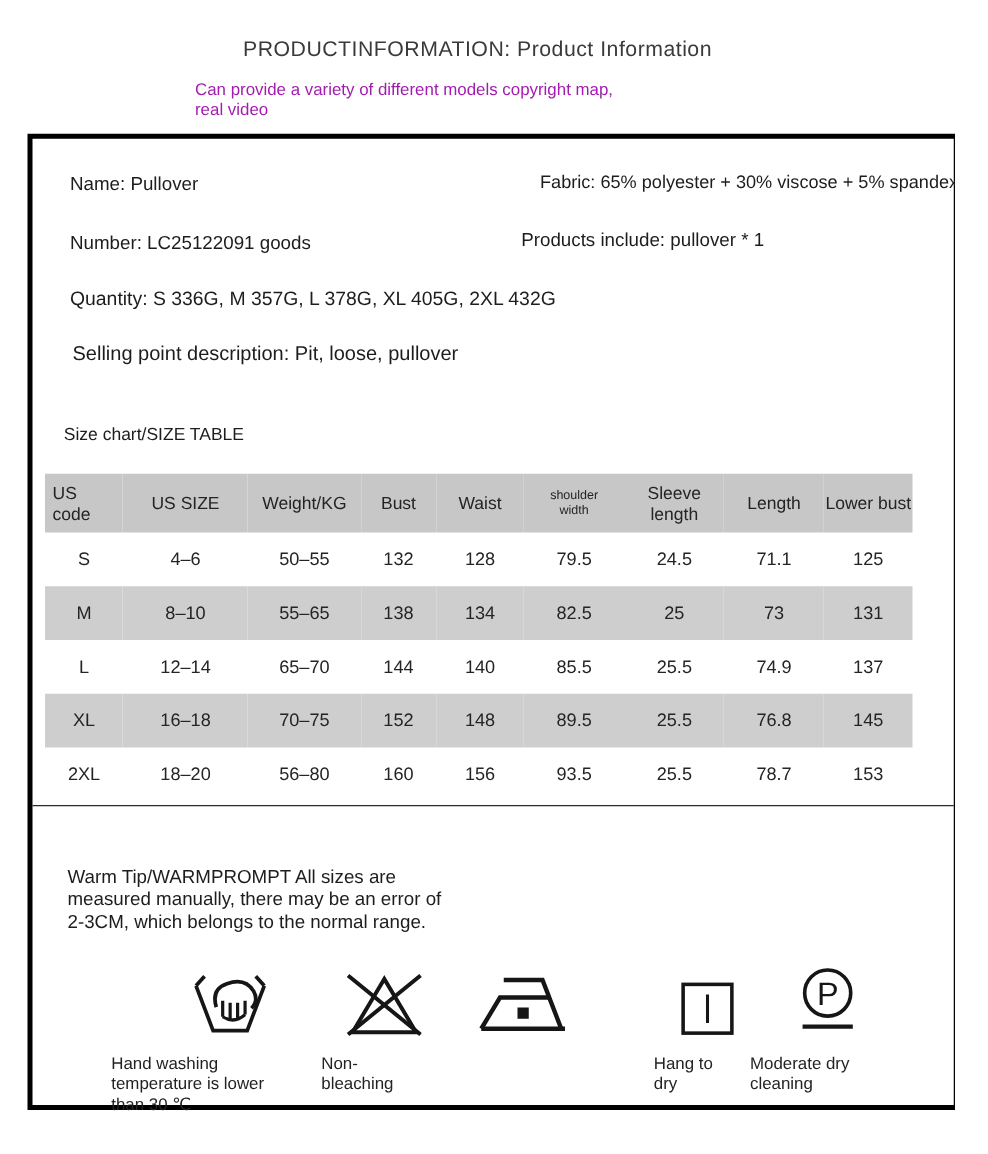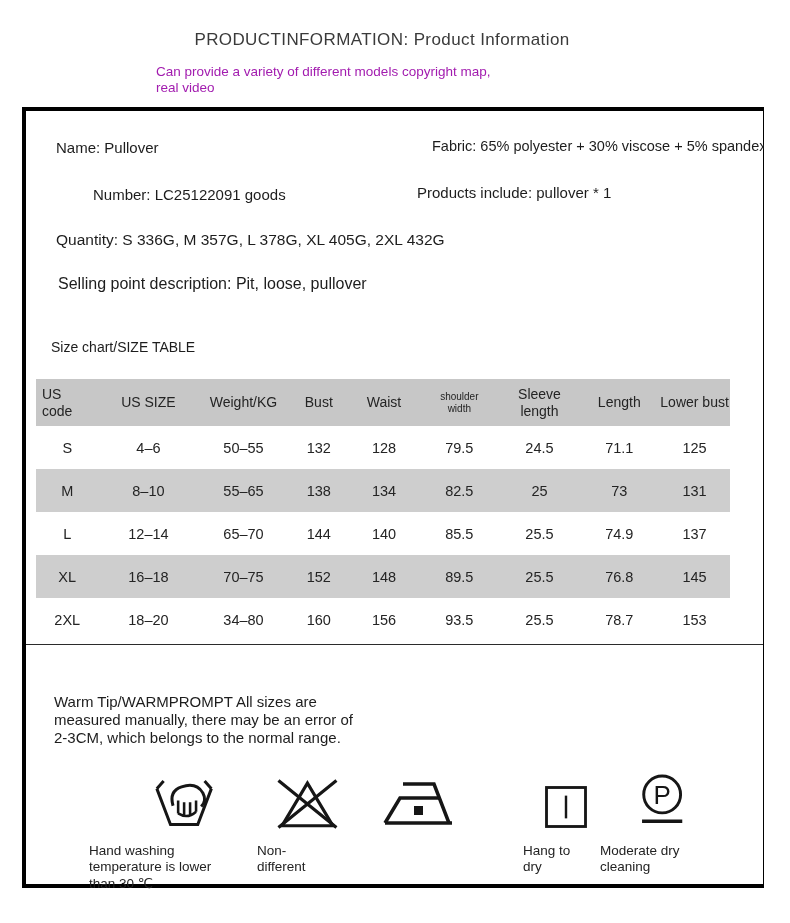--- a/index.html
+++ b/index.html
@@ -15,21 +15,21 @@
     position:absolute;left:156px;top:64px;width:440px;
     font-size:13.5px;line-height:1.2;white-space:pre-line;color:#a21caf;
   }
   .box{
     position:absolute;left:22px;top:107px;width:745px;height:781px;
     border:4px solid #000000;box-sizing:border-box;
   }
   .field{position:absolute;font-size:15px;white-space:nowrap;color:#1d1d1d;}
   .f-name{left:30px;top:28px;}
   .f-fabric{left:406px;top:27px;font-size:14.5px;}
-  .f-number{left:30px;top:75px;margin-left:37px;}
+  .f-number{left:30px;top:75px;}
   .f-includes{left:391px;top:73px;}
   .f-quantity{left:30px;top:120px;font-size:15.5px;}
   .f-selling{left:32px;top:164px;font-size:16px;}
   .chart-heading{position:absolute;left:25px;top:228px;font-size:14px;color:#1d1d1d;}
 
   table.size-table{
     position:absolute;left:10px;top:268px;width:694px;
     border-collapse:collapse;table-layout:fixed;
   }
   .size-table col.c1{width:9%;}  .size-table col.c2{width:14.4%;}
@@ -157,21 +157,21 @@
             <td>152</td>
             <td>148</td>
             <td>89.5</td>
             <td>25.5</td>
             <td>76.8</td>
             <td>145</td>
           </tr>
           <tr>
             <td>2XL</td>
             <td>18–20</td>
-            <td>34–80</td>
+            <td>56–80</td>
             <td>160</td>
             <td>156</td>
             <td>93.5</td>
             <td>25.5</td>
             <td>78.7</td>
             <td>153</td>
           </tr>
         </tbody>
     </table>
 
@@ -196,21 +196,21 @@
 than 30 ℃</div>
         </div>
         <div class="care-item">
           <div class="care-icon">
             <svg viewBox="0 0 76 64">
               <path d="M38 9 L10 56 H66 Z" stroke="#161616" stroke-width="3.5" fill="none"></path>
               <path d="M6 6 L70 58 M70 6 L6 58" stroke="#161616" stroke-width="3.5" fill="none"></path>
             </svg>
           </div>
           <div class="care-label">Non-
-different</div>
+bleaching</div>
         </div>
         <div class="care-item"><div class="care-icon">
             <svg viewBox="0 0 76 58">
               <path d="M22 9 H53 L68 48" stroke="#161616" stroke-width="3.5" fill="none"></path>
               <path d="M4 48 H71" stroke="#161616" stroke-width="3.5" fill="none"></path>
               <path d="M4 48 L19 23 H58" stroke="#161616" stroke-width="3.5" fill="none"></path>
               <rect x="33" y="31" width="9" height="9" fill="#161616"></rect>
             </svg>
           </div></div>
         <div class="care-item">

